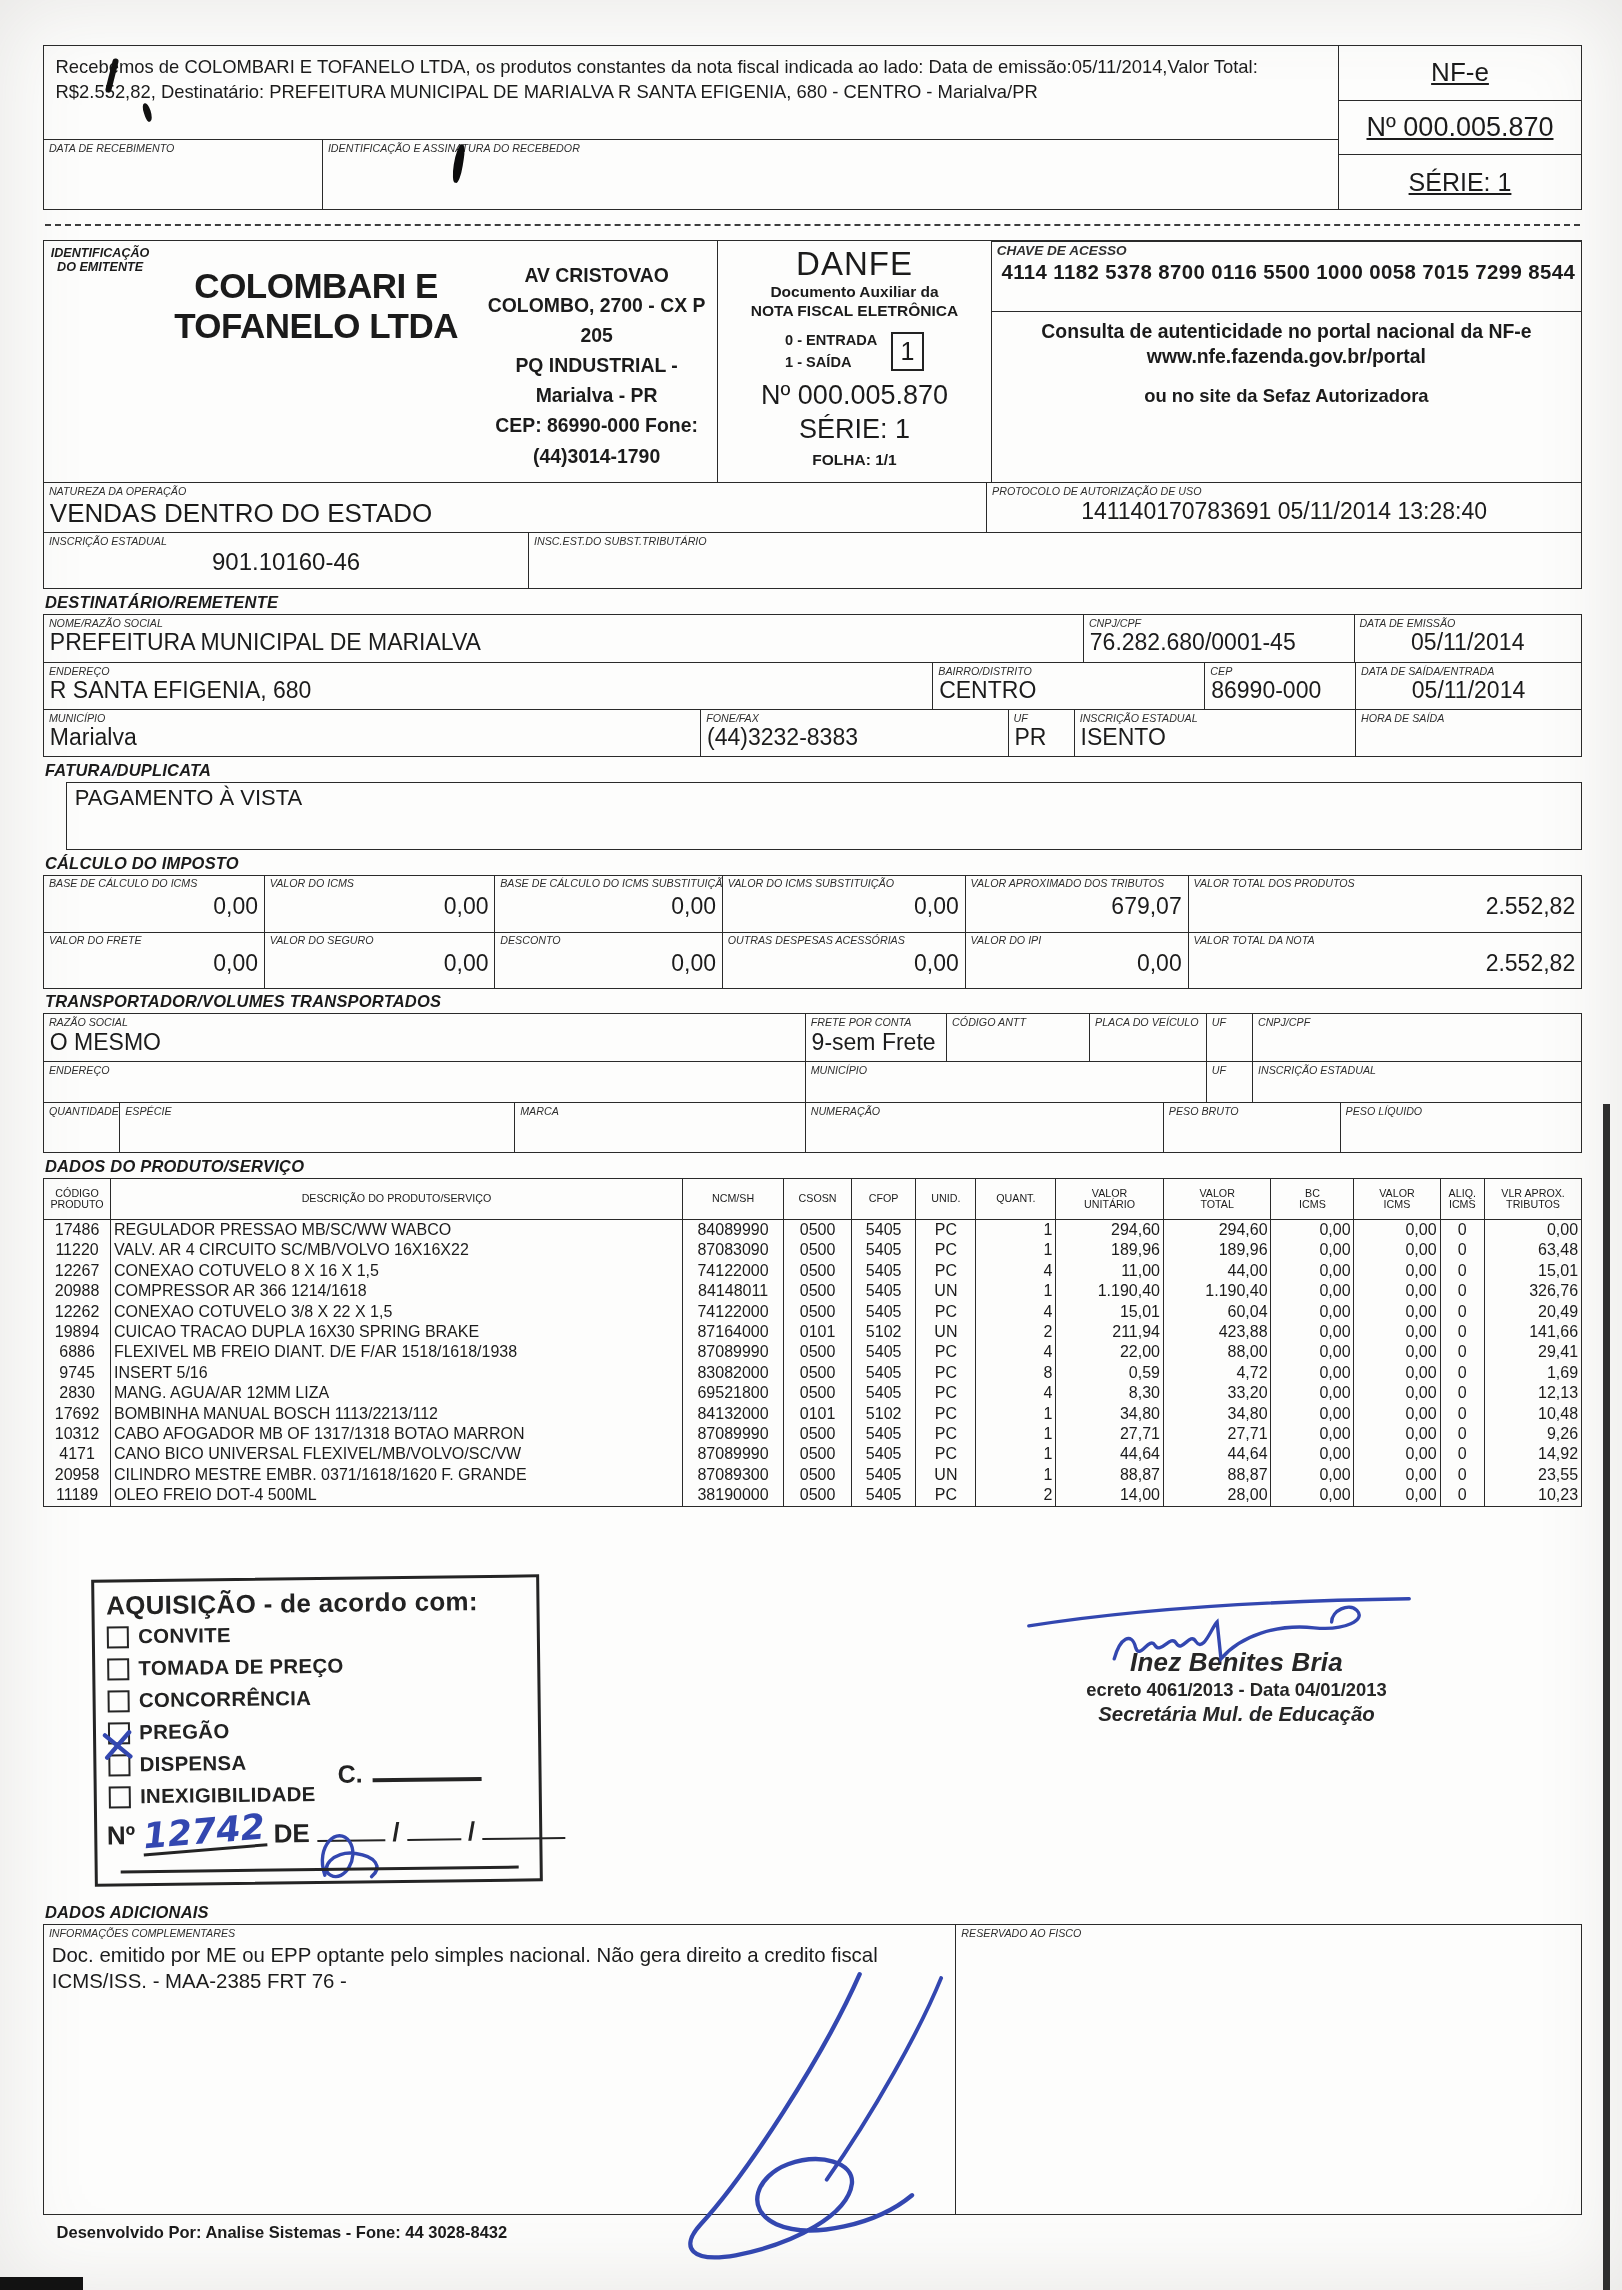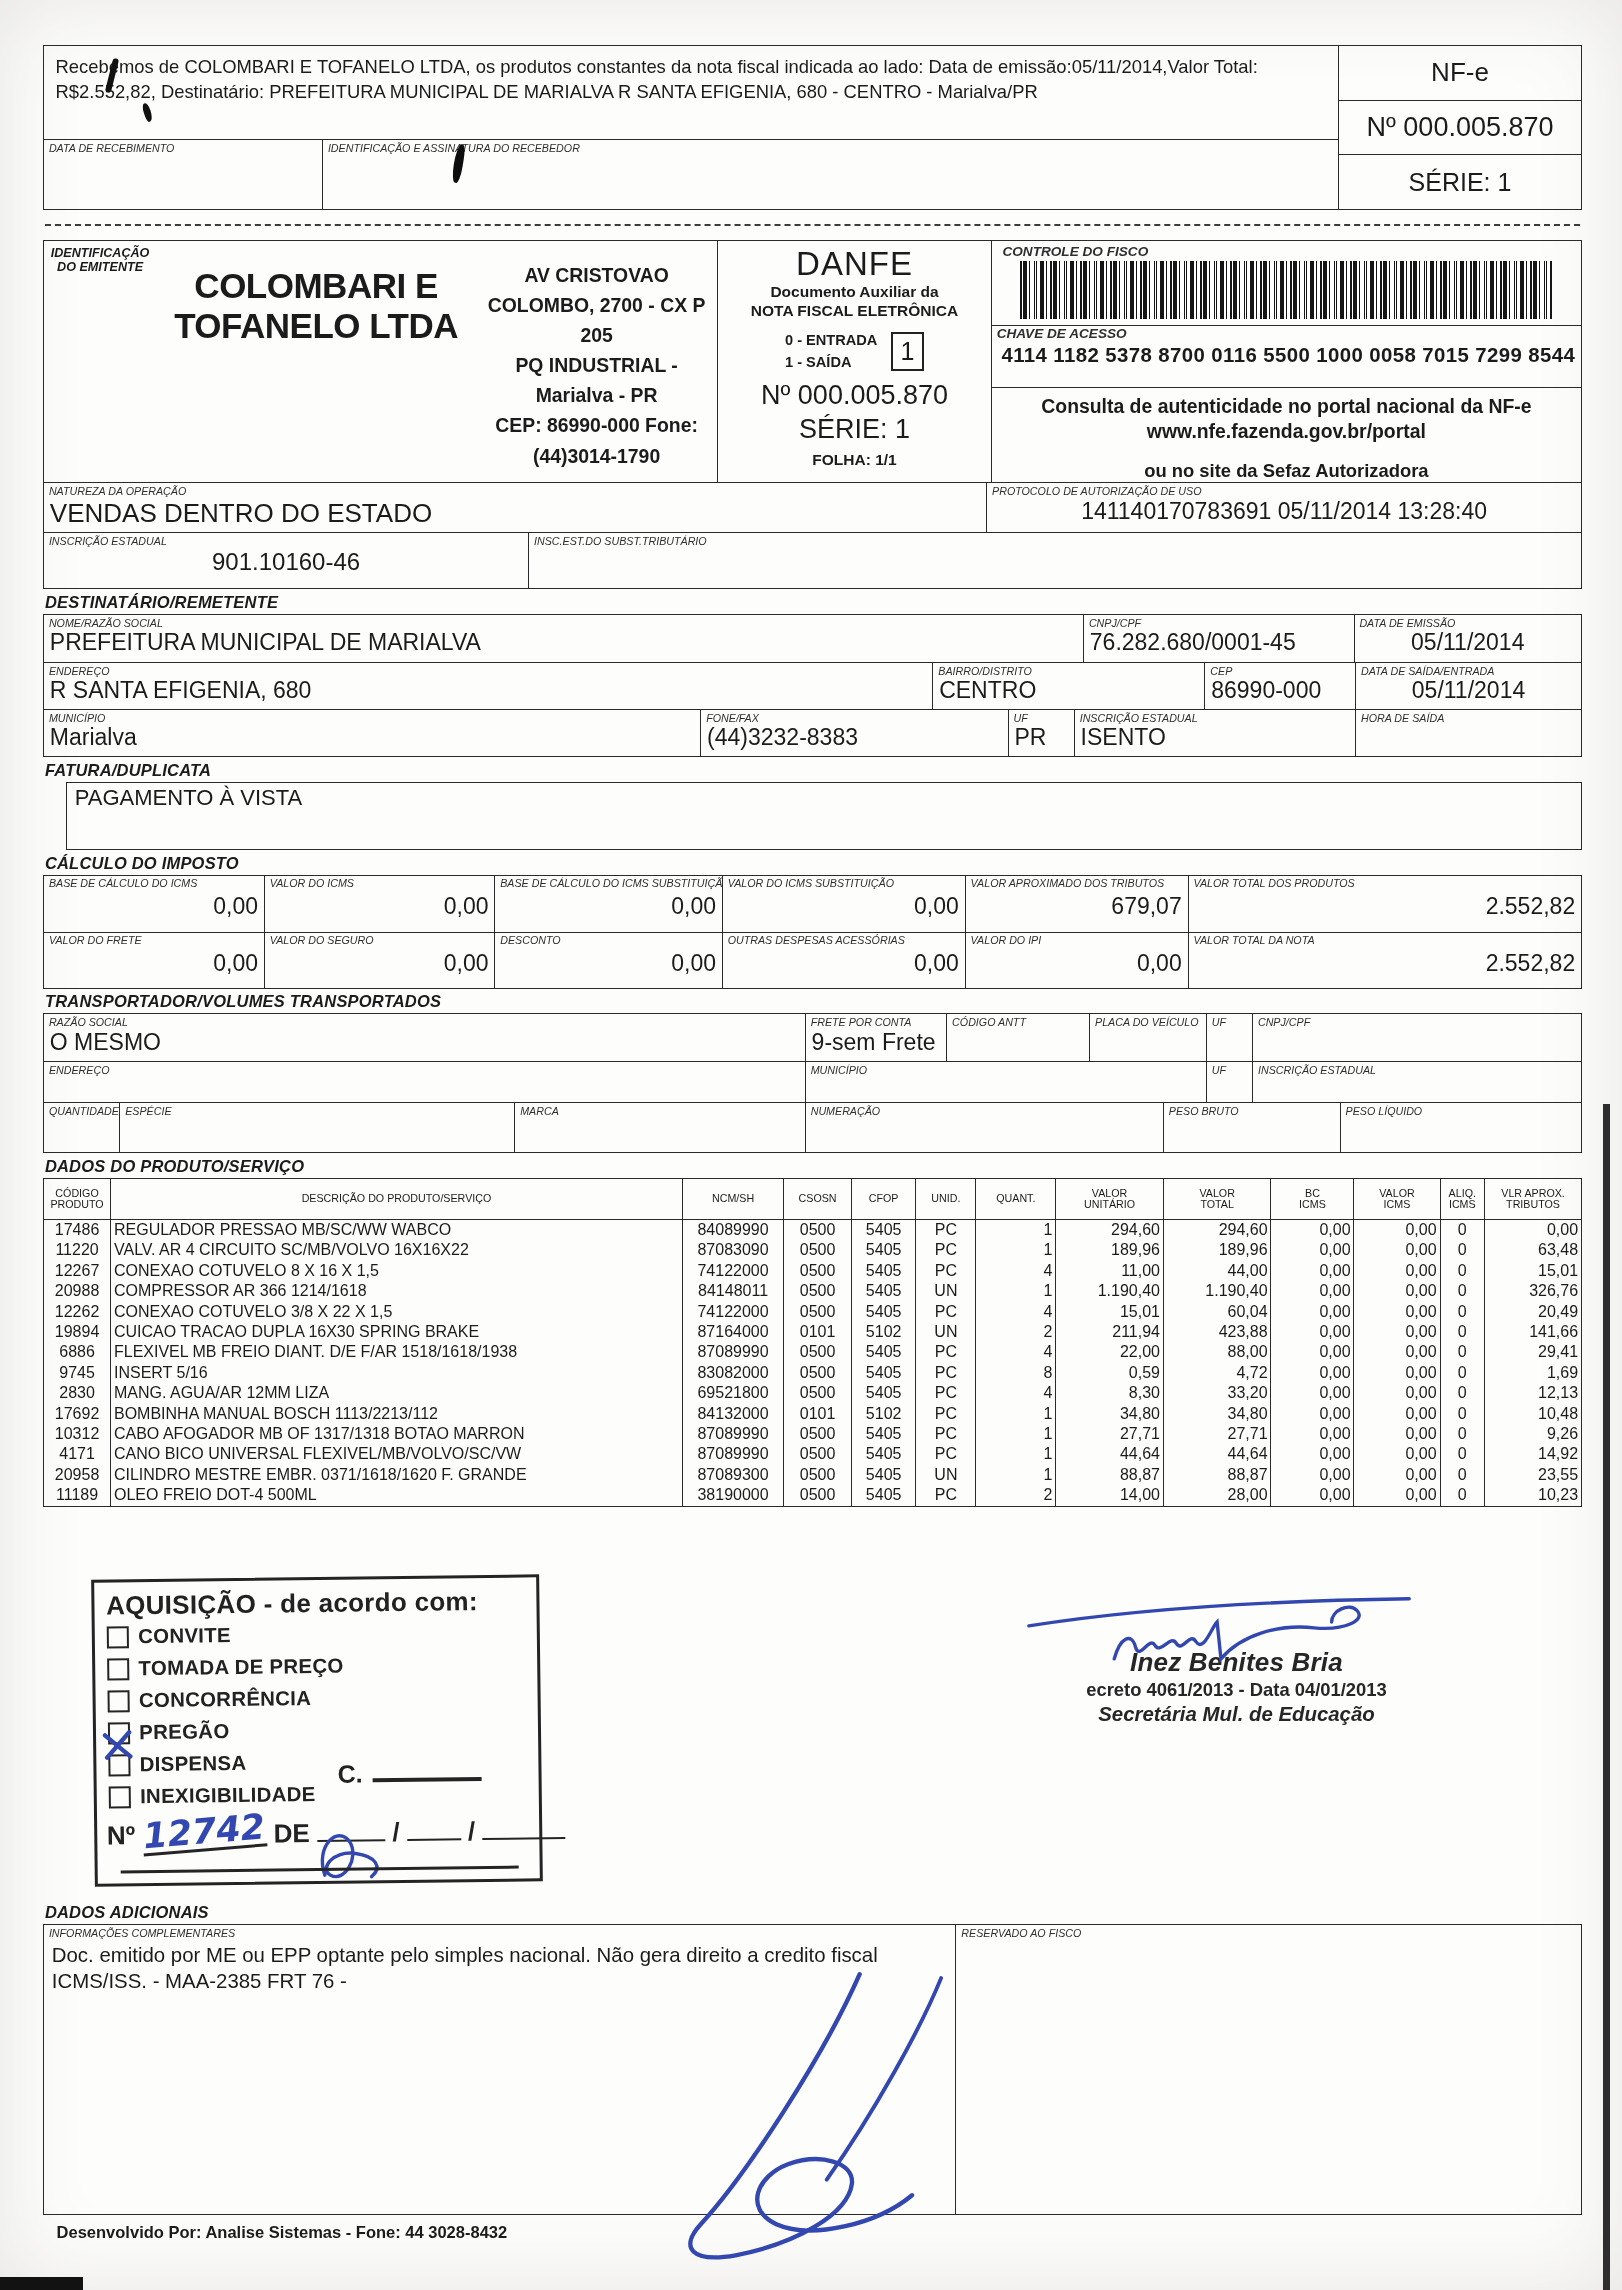--- a/index.html
+++ b/index.html
@@ -37,21 +37,21 @@
   }
 
   
   .canhoto { display:flex; height:165px; }
   .canhoto-left { flex:1; display:flex; flex-direction:column; }
   .receipt-cell { height:93px; padding:8.7px 11.6px 0; }
   .receipt-text { font-size:18.4px; line-height:1.35; }
   .canhoto-row2 { display:flex; flex:1; border-top:1.9px solid #2a2a2a; }
   .canhoto-row2 .c2a { width:278px; }
   .canhoto-row2 .c2b { flex:1; border-left:1.9px solid #2a2a2a; }
-  .nfe-col { width:243px; border-left:1.9px solid #2a2a2a; display:flex; flex-direction:column; text-align:center; }
+  .nfe-col { width:243px; border-left:1.9px solid #2a2a2a; display:flex; flex-direction:column; text-align:center;text-decoration:underline; }
   .nfe-col > div { flex:1; display:flex; align-items:center; justify-content:center; }
   .nfe-col > div + div { border-top:1.9px solid #2a2a2a; }
   .nfe-t { font-size:26px; }
   .nfe-n { font-size:27px; }
   .nfe-s { font-size:25px; }
 
   .dashes { border-top:2.9px dashed #3c3c3c; margin:13.6px 1.9px 14.6px; height:0; }
 
   
   .mainhead { display:flex; height:243px; }
@@ -245,24 +245,20 @@
             <div>0 - ENTRADA</div>
             <div>1 - SAÍDA</div>
           </div>
           <div class="tipo-box">1</div>
         </div>
         <div class="danfe-n">Nº 000.005.870</div>
         <div class="danfe-serie">SÉRIE: 1</div>
         <div class="danfe-f">FOLHA: 1/1</div>
       </div>
       <div class="fisco">
-        <div class="fisco-ctrl">
-          <div class="lbl" style="font-weight:bold;font-size:13.6px">CONTROLE DO FISCO</div>
-          <div class="barcode"></div>
-        </div>
         <div class="fisco-chave">
           <div class="lbl" style="font-weight:bold;font-size:13.6px">CHAVE DE ACESSO</div>
           <div class="chave-val">4114 1182 5378 8700 0116 5500 1000 0058 7015 7299 8544</div>
         </div>
         <div class="fisco-cons">
           <div class="l1">Consulta de autenticidade no portal nacional da NF-e</div>
           <div class="l2">www.nfe.fazenda.gov.br/portal</div>
           <div class="l3">ou no site da Sefaz Autorizadora</div>
         </div>
       </div>

